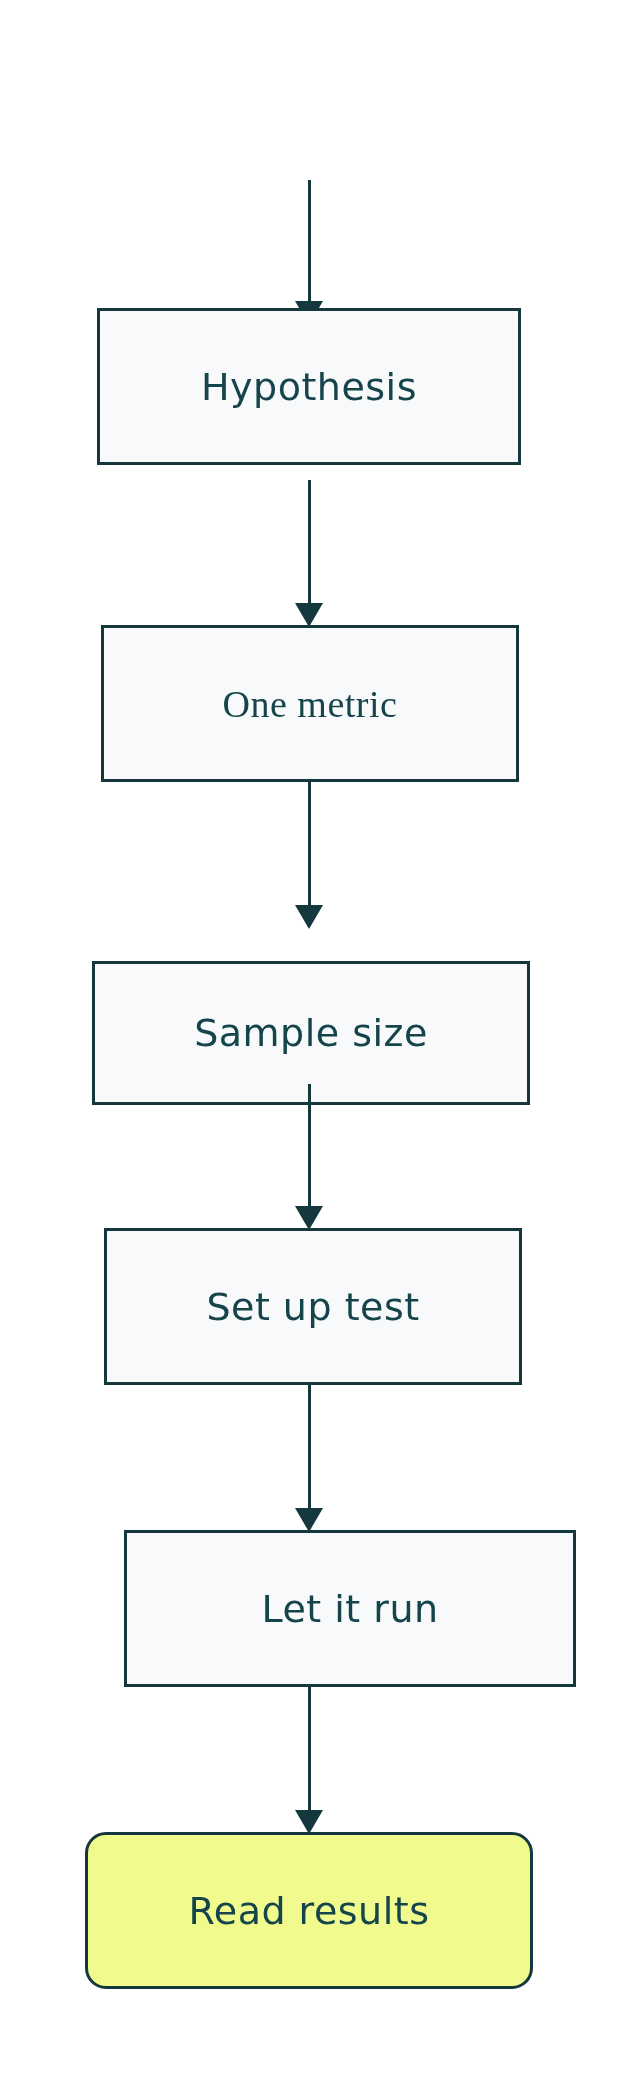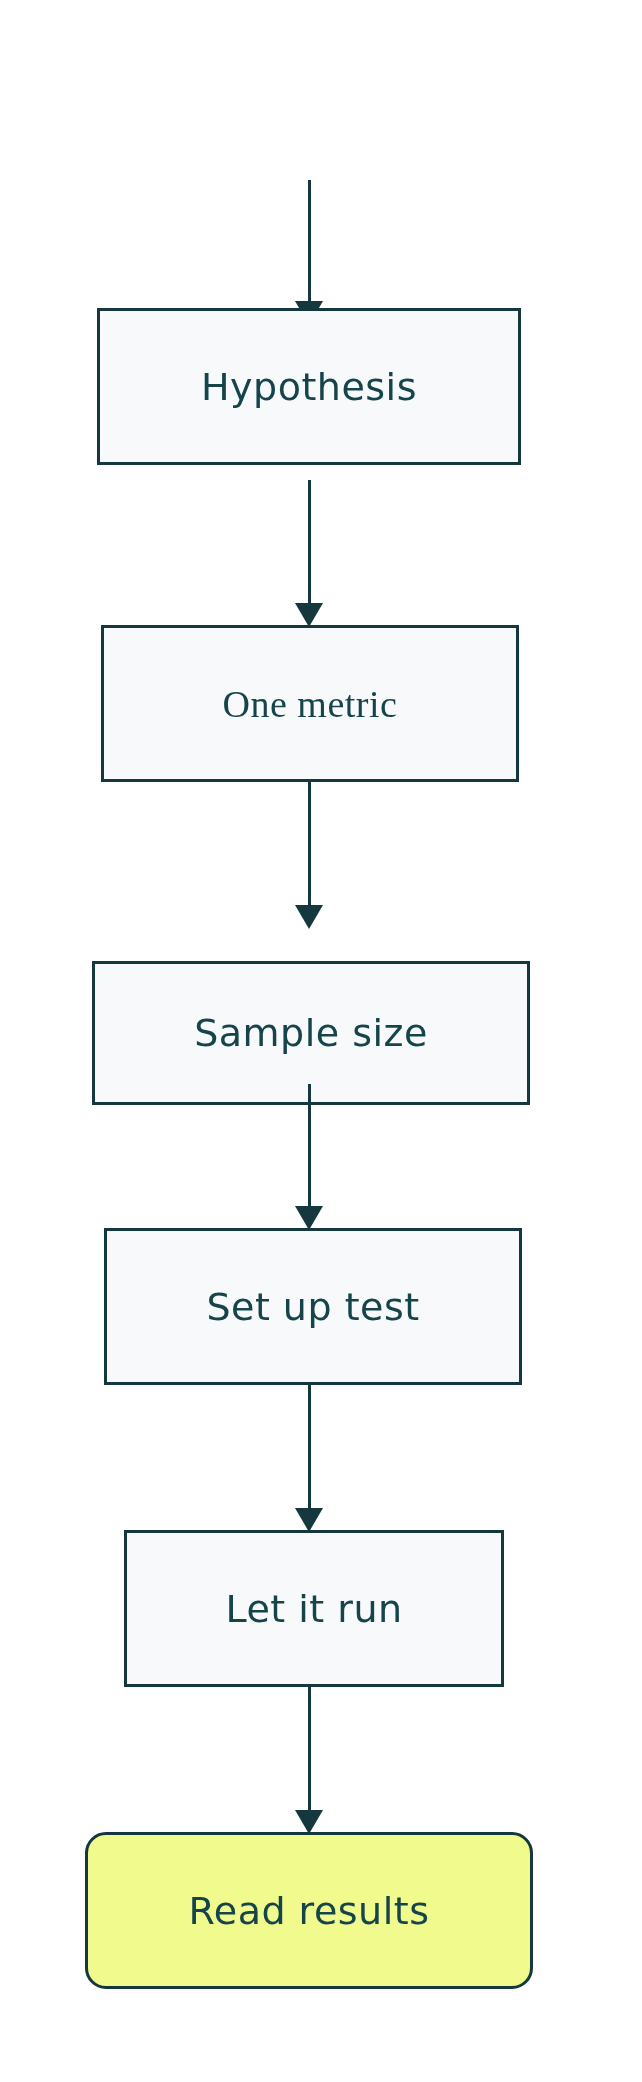--- a/index.html
+++ b/index.html
@@ -32,21 +32,21 @@
     font-weight:500;
     letter-spacing:0.5px;
     white-space:nowrap;
   }
   
   .n1{left:22px;  top:23px;   width:574px; height:157px;}
   .n2{left:97px;  top:308px;  width:424px; height:157px;}
   .n3{left:101px; top:625px;  width:418px; height:157px;font-family:Liberation Serif, serif;}
   .n4{left:92px;  top:927px;  width:438px; height:144px;margin-top:34px;}
   .n5{left:104px; top:1228px; width:418px; height:157px;align-items:center;}
-  .n6{left:124px; top:1530px; width:380px; height:157px;}
+  .n6{left:124px; top:1530px; width:452px; height:157px;}
   .n7{left:85px;  top:1832px; width:448px; height:157px;border-radius:21px;}
 
   .connector{position:absolute;left:295px;width:28px;}
   .c1{top:180px;height:145px;}
   .c2{top:480px;height:147px;}
   .c3{top:782px;height:147px;}
   .c4{top:1084px;height:146px;}
   .c5{top:1385px;height:147px;}
   .c6{top:1687px;height:147px;}
   .arrow-line{

